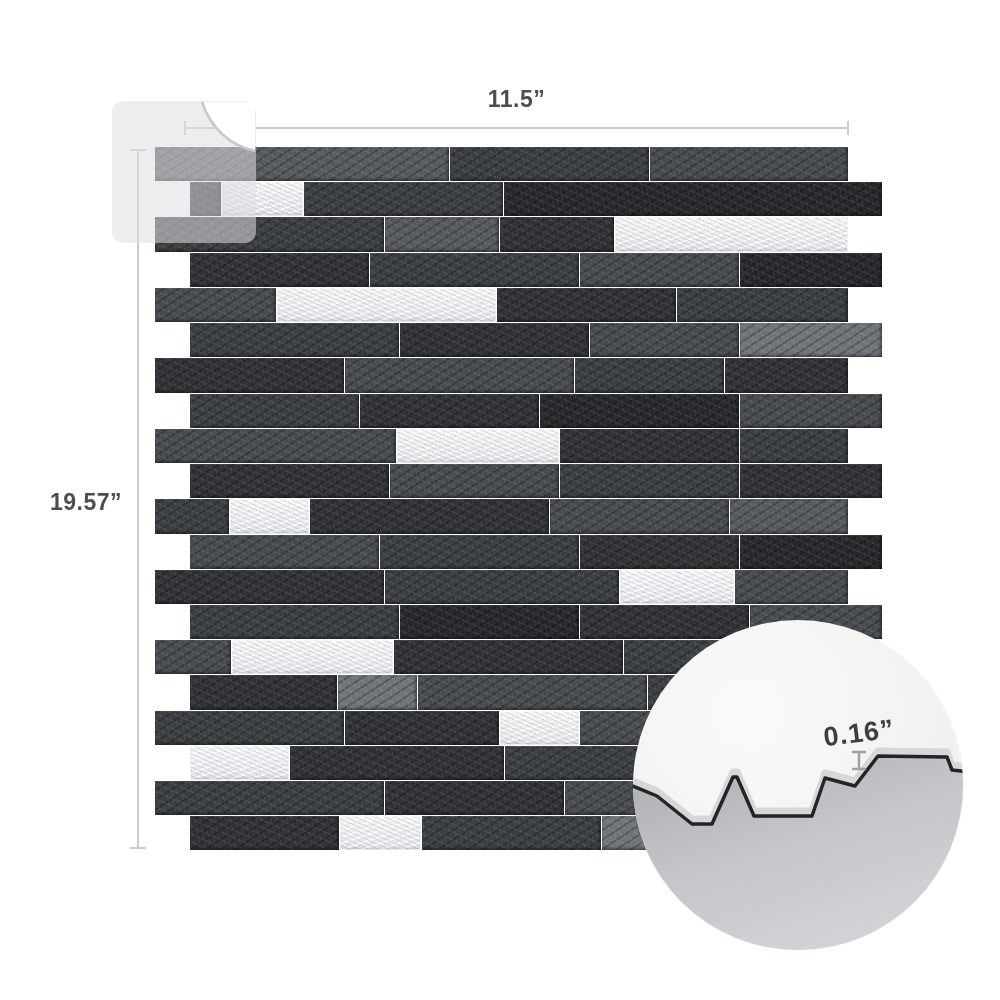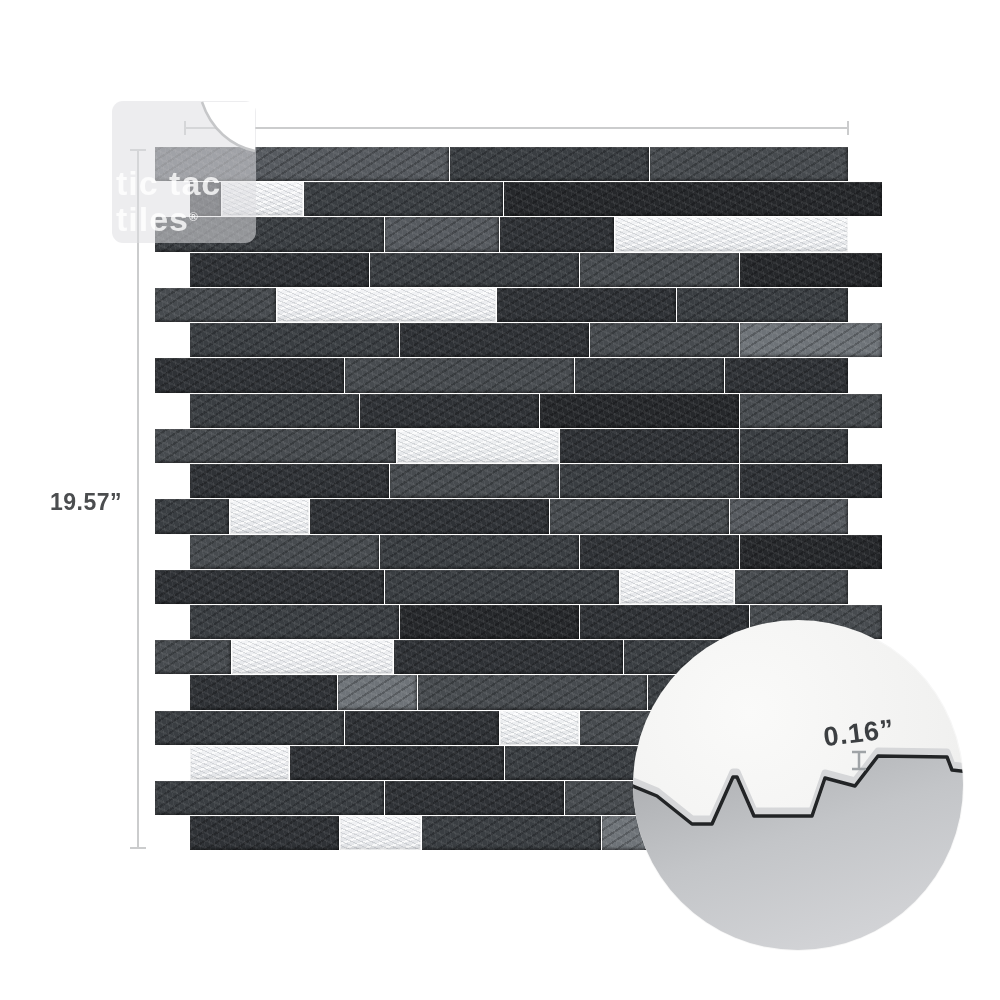--- a/index.html
+++ b/index.html
@@ -137,38 +137,35 @@
       <div class="brick c-d1" style="left: 190px; top: 816px; width: 149px; height: 34px; background-color: rgb(47, 50, 54);"></div>
       <div class="brick c-s" style="left: 340px; top: 816px; width: 81px; height: 34px;"></div>
       <div class="brick c-d2" style="left: 422px; top: 816px; width: 179px; height: 34px; background-color: rgb(58, 62, 66);"></div>
       <div class="brick c-l" style="left: 602px; top: 816px; width: 89px; height: 34px; background-color: rgb(110, 115, 120);"></div>
       <div class="brick c-d3" style="left: 692px; top: 816px; width: 190px; height: 34px; background-color: rgb(71, 75, 79);"></div>
     </div>
 
   <div class="dim" id="dim-top-line"></div>
   <div class="dim" id="dim-top-tick-l"></div>
   <div class="dim" id="dim-top-tick-r"></div>
+  <div class="dim-label" id="dim-top-label">11.5”</div>
 
   <div class="dim" id="dim-left-line"></div>
   <div class="dim" id="dim-left-tick-t"></div>
   <div class="dim" id="dim-left-tick-b"></div>
   <div class="dim-label" id="dim-left-label">19.57”</div>
 
   <div id="peel">
     <svg width="144" height="142" viewBox="0 0 144 142">
       <rect x="0" y="0" width="144" height="142" rx="11" fill="rgba(222,223,225,0.55)"></rect>
       <path d="M 90,1 C 99,28 119,45 143,50 L 143,1 Z" fill="#ffffff"></path>
       <path d="M 90,1 C 99,28 119,45 143,50" fill="none" stroke="#c6c7c9" stroke-width="2.5"></path>
     </svg>
   </div>
 
-  <div id="logo">
-    <div>tic tac</div>
-    <div><span>tiles</span><span class="reg">®</span></div>
-  </div>
 
   <div id="inset">
     <svg width="330" height="330" viewBox="0 0 330 330">
       <defs>
         <linearGradient id="grayGrad" x1="0" y1="0" x2="0.55" y2="1">
           <stop offset="0" stop-color="#a9abae"></stop>
           <stop offset="0.5" stop-color="#c3c5c8"></stop>
           <stop offset="1" stop-color="#d3d4d7"></stop>
         </linearGradient>
       </defs>

